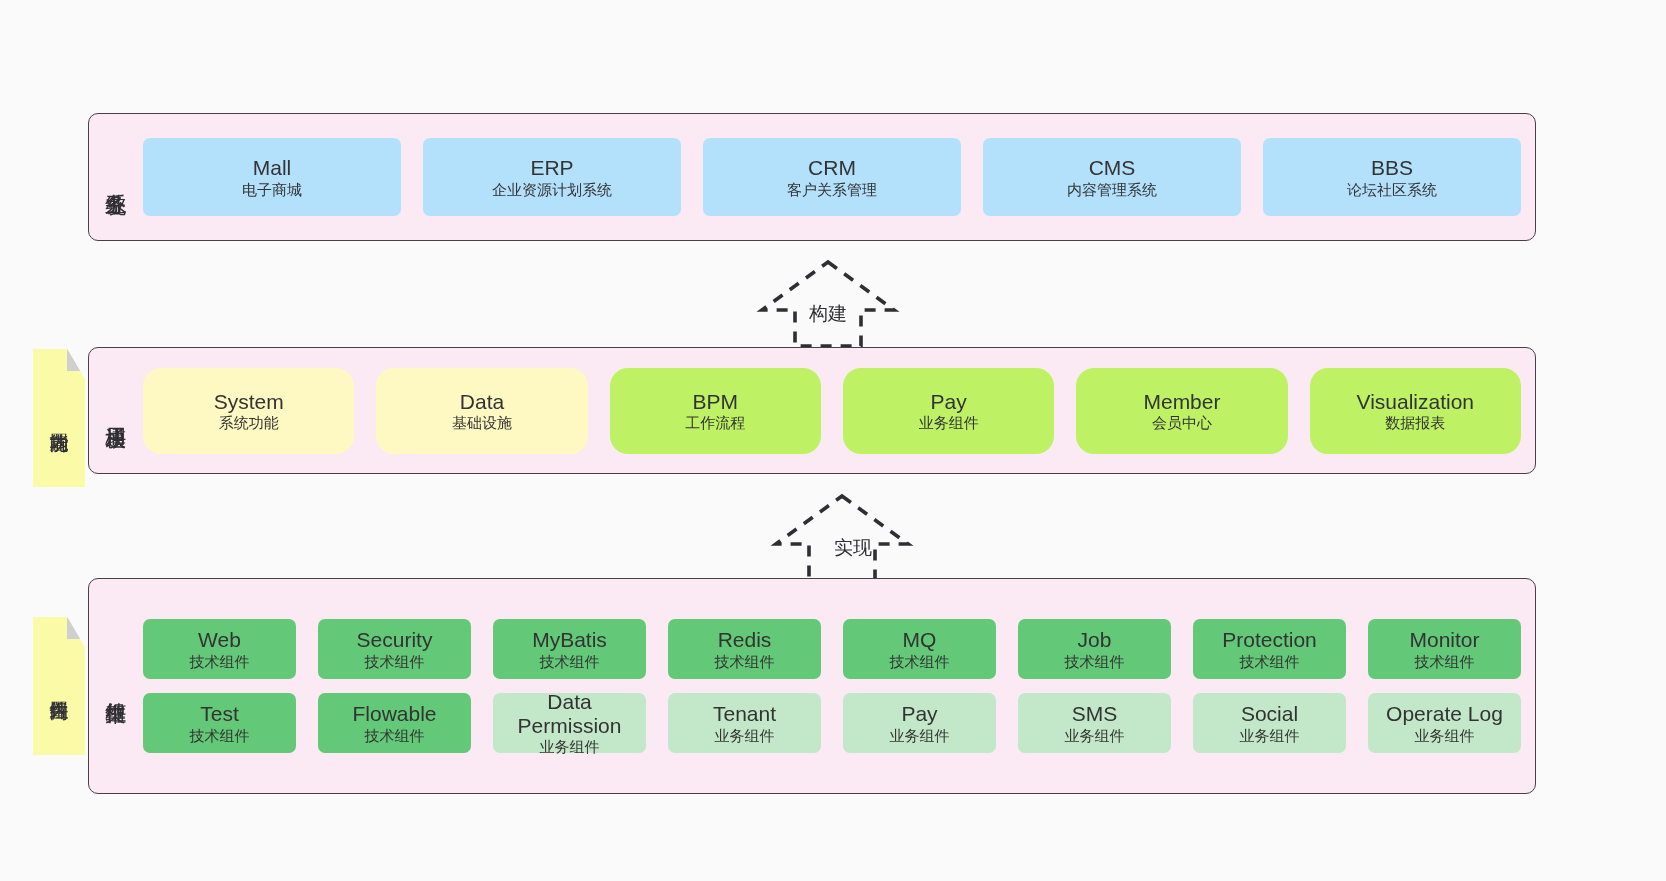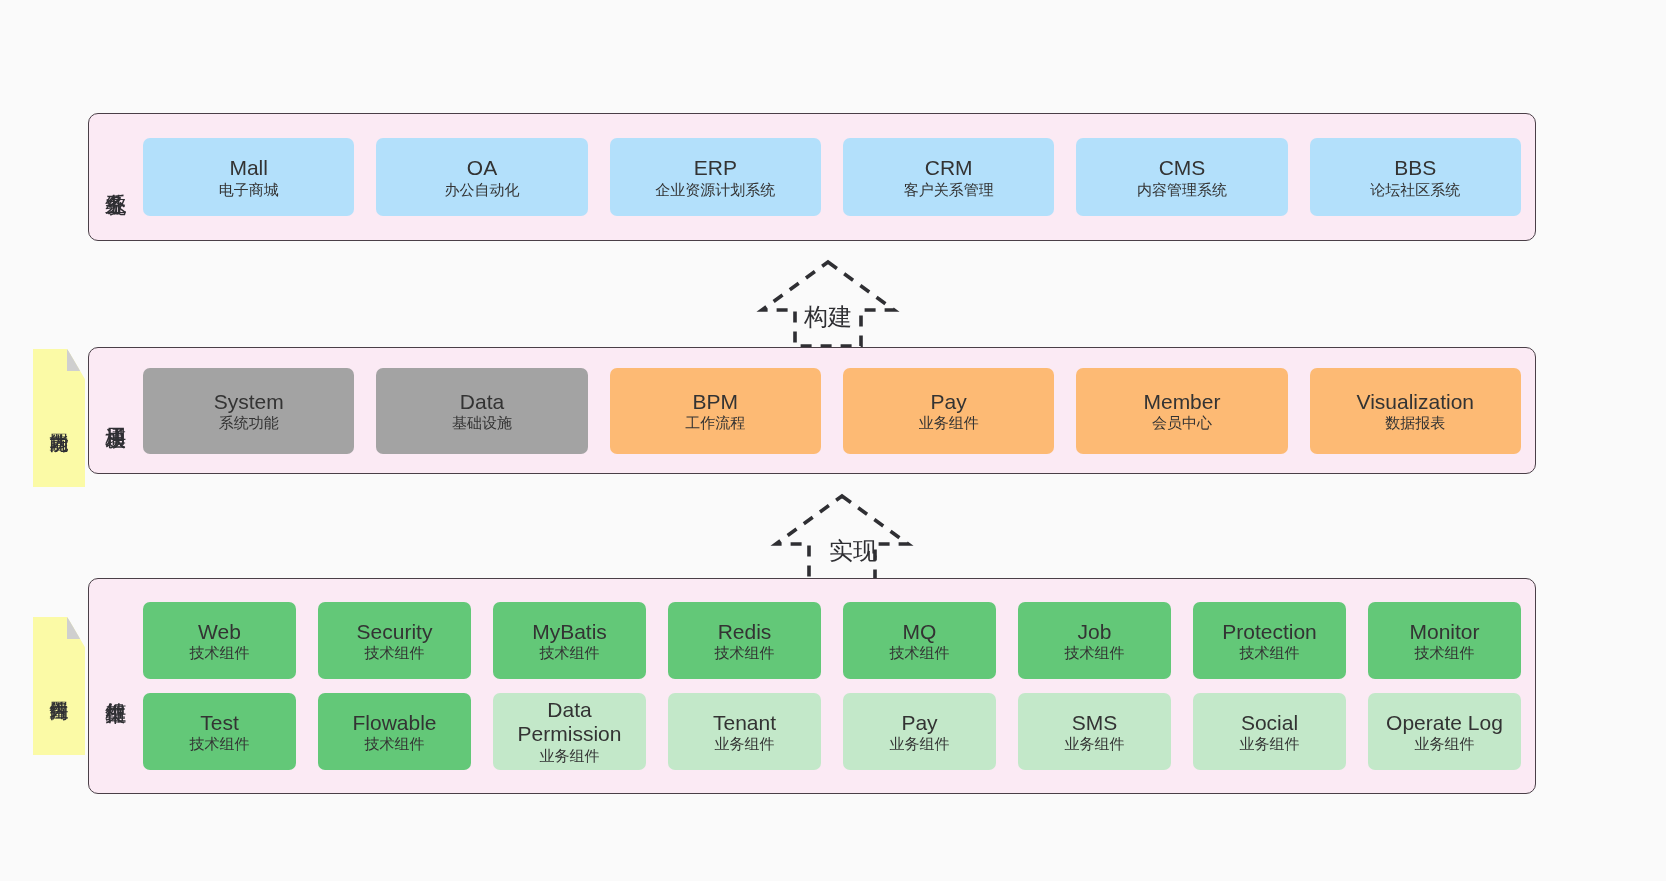--- a/index.html
+++ b/index.html
@@ -79,26 +79,26 @@
     white-space: nowrap;
   }
   .card .c-cn {
     font-size: 15px;
     white-space: nowrap;
   }
   .card.wrap .c-en { white-space: normal; line-height: 1.16; }
 
   .h-business { height: 78px; }
   .h-module   { height: 86px; }
-  .h-frame    { height: 77px; }
+  .h-frame    { height: 60px; }
 
   
   .v-blue        { background: #b3e0fb; }
-  .v-red         { background: #a3a3a3; }
-  .v-pink        { background: #fdba74; }
+  .v-red         { background: #fef9c3; border-radius: 18px; }
+  .v-pink        { background: #bef264; border-radius: 18px; }
   .v-green       { background: #63c878; }
   .v-lightgreen  { background: #c3e8c9; }
 
   
   .note {
     position: absolute;
     width: 52px;
     box-sizing: border-box;
     background: #fbfaa6;
     display: flex;
@@ -126,42 +126,38 @@
   
   .arrow {
     position: absolute;
     user-select: none;
   }
   .arrow svg { display: block; overflow: visible; }
   .arrow-label {
     position: absolute;
     left: 50%;
     transform: translateX(-50%);
-    font-size: 24px;
+    font-size: 19px;
     color: #2f2f33;
     white-space: nowrap;
     background: transparent;
   }
 </style>
 </head>
 <body>
 
 <div class="canvas">
 
   <div class="layer" style="left:88px; top:113px; width:1448px; height:128px;">
     <div class="layer-title">业务系统</div>
     <div class="layer-body">
       <div class="row">
         <div class="card h-business v-blue">
           <span class="c-en">Mall</span>
           <span class="c-cn">电子商城</span>
-        </div>
-        <div class="card h-business v-blue">
-          <span class="c-en">OA</span>
-          <span class="c-cn">办公自动化</span>
         </div>
         <div class="card h-business v-blue">
           <span class="c-en">ERP</span>
           <span class="c-cn">企业资源计划系统</span>
         </div>
         <div class="card h-business v-blue">
           <span class="c-en">CRM</span>
           <span class="c-cn">客户关系管理</span>
         </div>
         <div class="card h-business v-blue">

